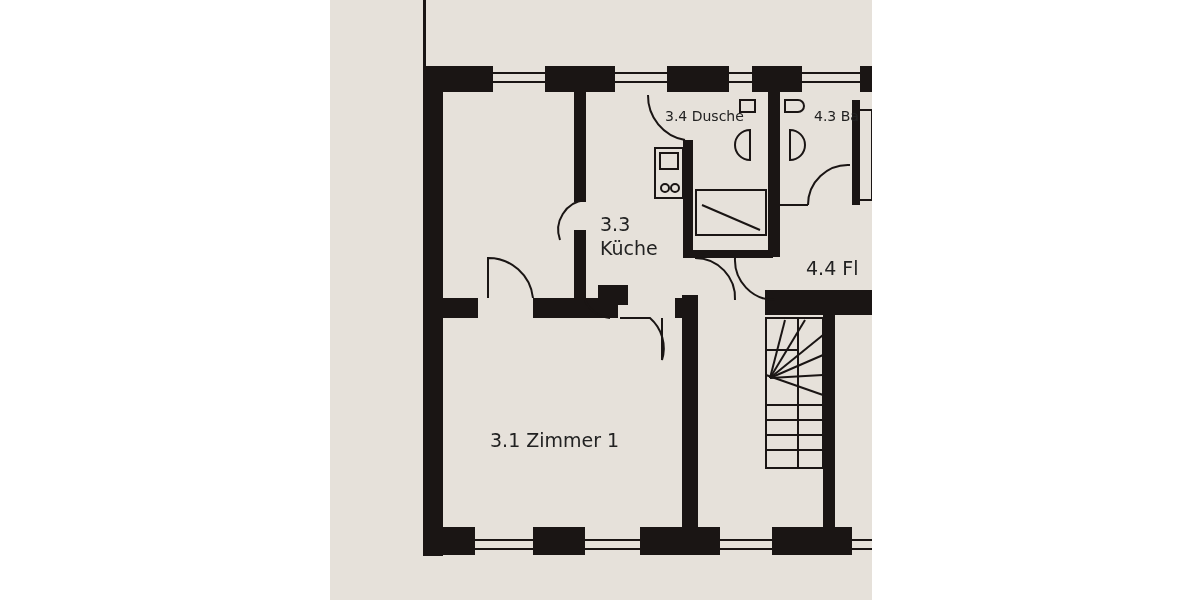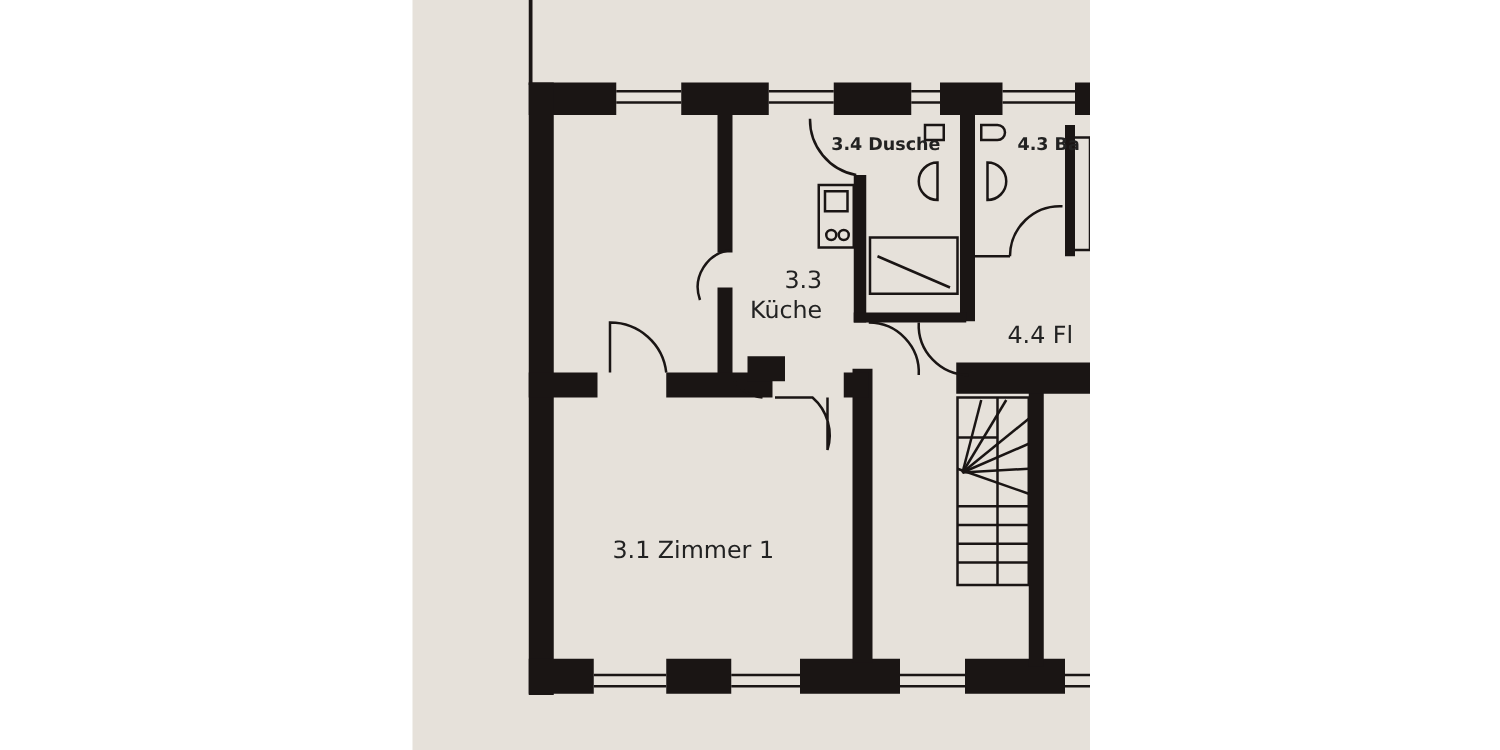--- a/index.html
+++ b/index.html
@@ -1,20 +1,20 @@
 <!DOCTYPE html>
 <html><head>
 <meta charset="utf-8">
 <style>
   html, body { margin: 0; padding: 0; background: #ffffff; }
   body { width: 1200px; height: 600px; position: relative; overflow: hidden; font-family: "DejaVu Sans", sans-serif; }
   .plan { position: absolute; left: 330px; top: 0; width: 542px; height: 600px; background: #e6e1da; overflow: hidden; }
   .plan svg { position: absolute; left: 0; top: 0; }
   .label { position: absolute; color: #222; font-family: "DejaVu Sans", sans-serif; white-space: nowrap; }
-  .lbl-small { font-size: 14px; font-weight: bold; }
+  .lbl-small { font-size: 14px; font-weight: normal; }
   .lbl-room { font-size: 19px; line-height: 24px; }
 </style>
 </head>
 <body>
 
 <div class="plan">
   <svg width="542" height="600" viewBox="0 0 542 600">
     <g fill="#1a1514" stroke="none">
 
       <rect x="93" y="0" width="3" height="68"></rect>
@@ -113,21 +113,21 @@
       <line x1="436" y1="450" x2="493" y2="450"></line>
       <line x1="440" y1="378" x2="455" y2="320"></line>
       <line x1="440" y1="378" x2="475" y2="320"></line>
       <line x1="440" y1="378" x2="493" y2="335"></line>
       <line x1="440" y1="378" x2="493" y2="355"></line>
       <line x1="440" y1="378" x2="493" y2="375"></line>
       <line x1="436" y1="350" x2="468" y2="350"></line>
     </g>
   </svg>
 
-  <div class="label lbl-room" style="left:270px; top:212px;text-align:right;">
+  <div class="label lbl-room" style="left:270px; top:212px;">
     <div>3.3</div>
     <div>Küche</div>
   </div>
   <div class="label lbl-small" style="left:335px; top:108px;">3.4 Dusche</div>
   <div class="label lbl-small" style="left:484px; top:108px;">4.3 Ba</div>
   <div class="label lbl-room" style="left:476px; top:240px;margin-top:16px;">4.4 Fl</div>
   <div class="label lbl-room" style="left:160px; top:428px;">3.1 Zimmer 1</div>
 </div>
 
 </body></html>

